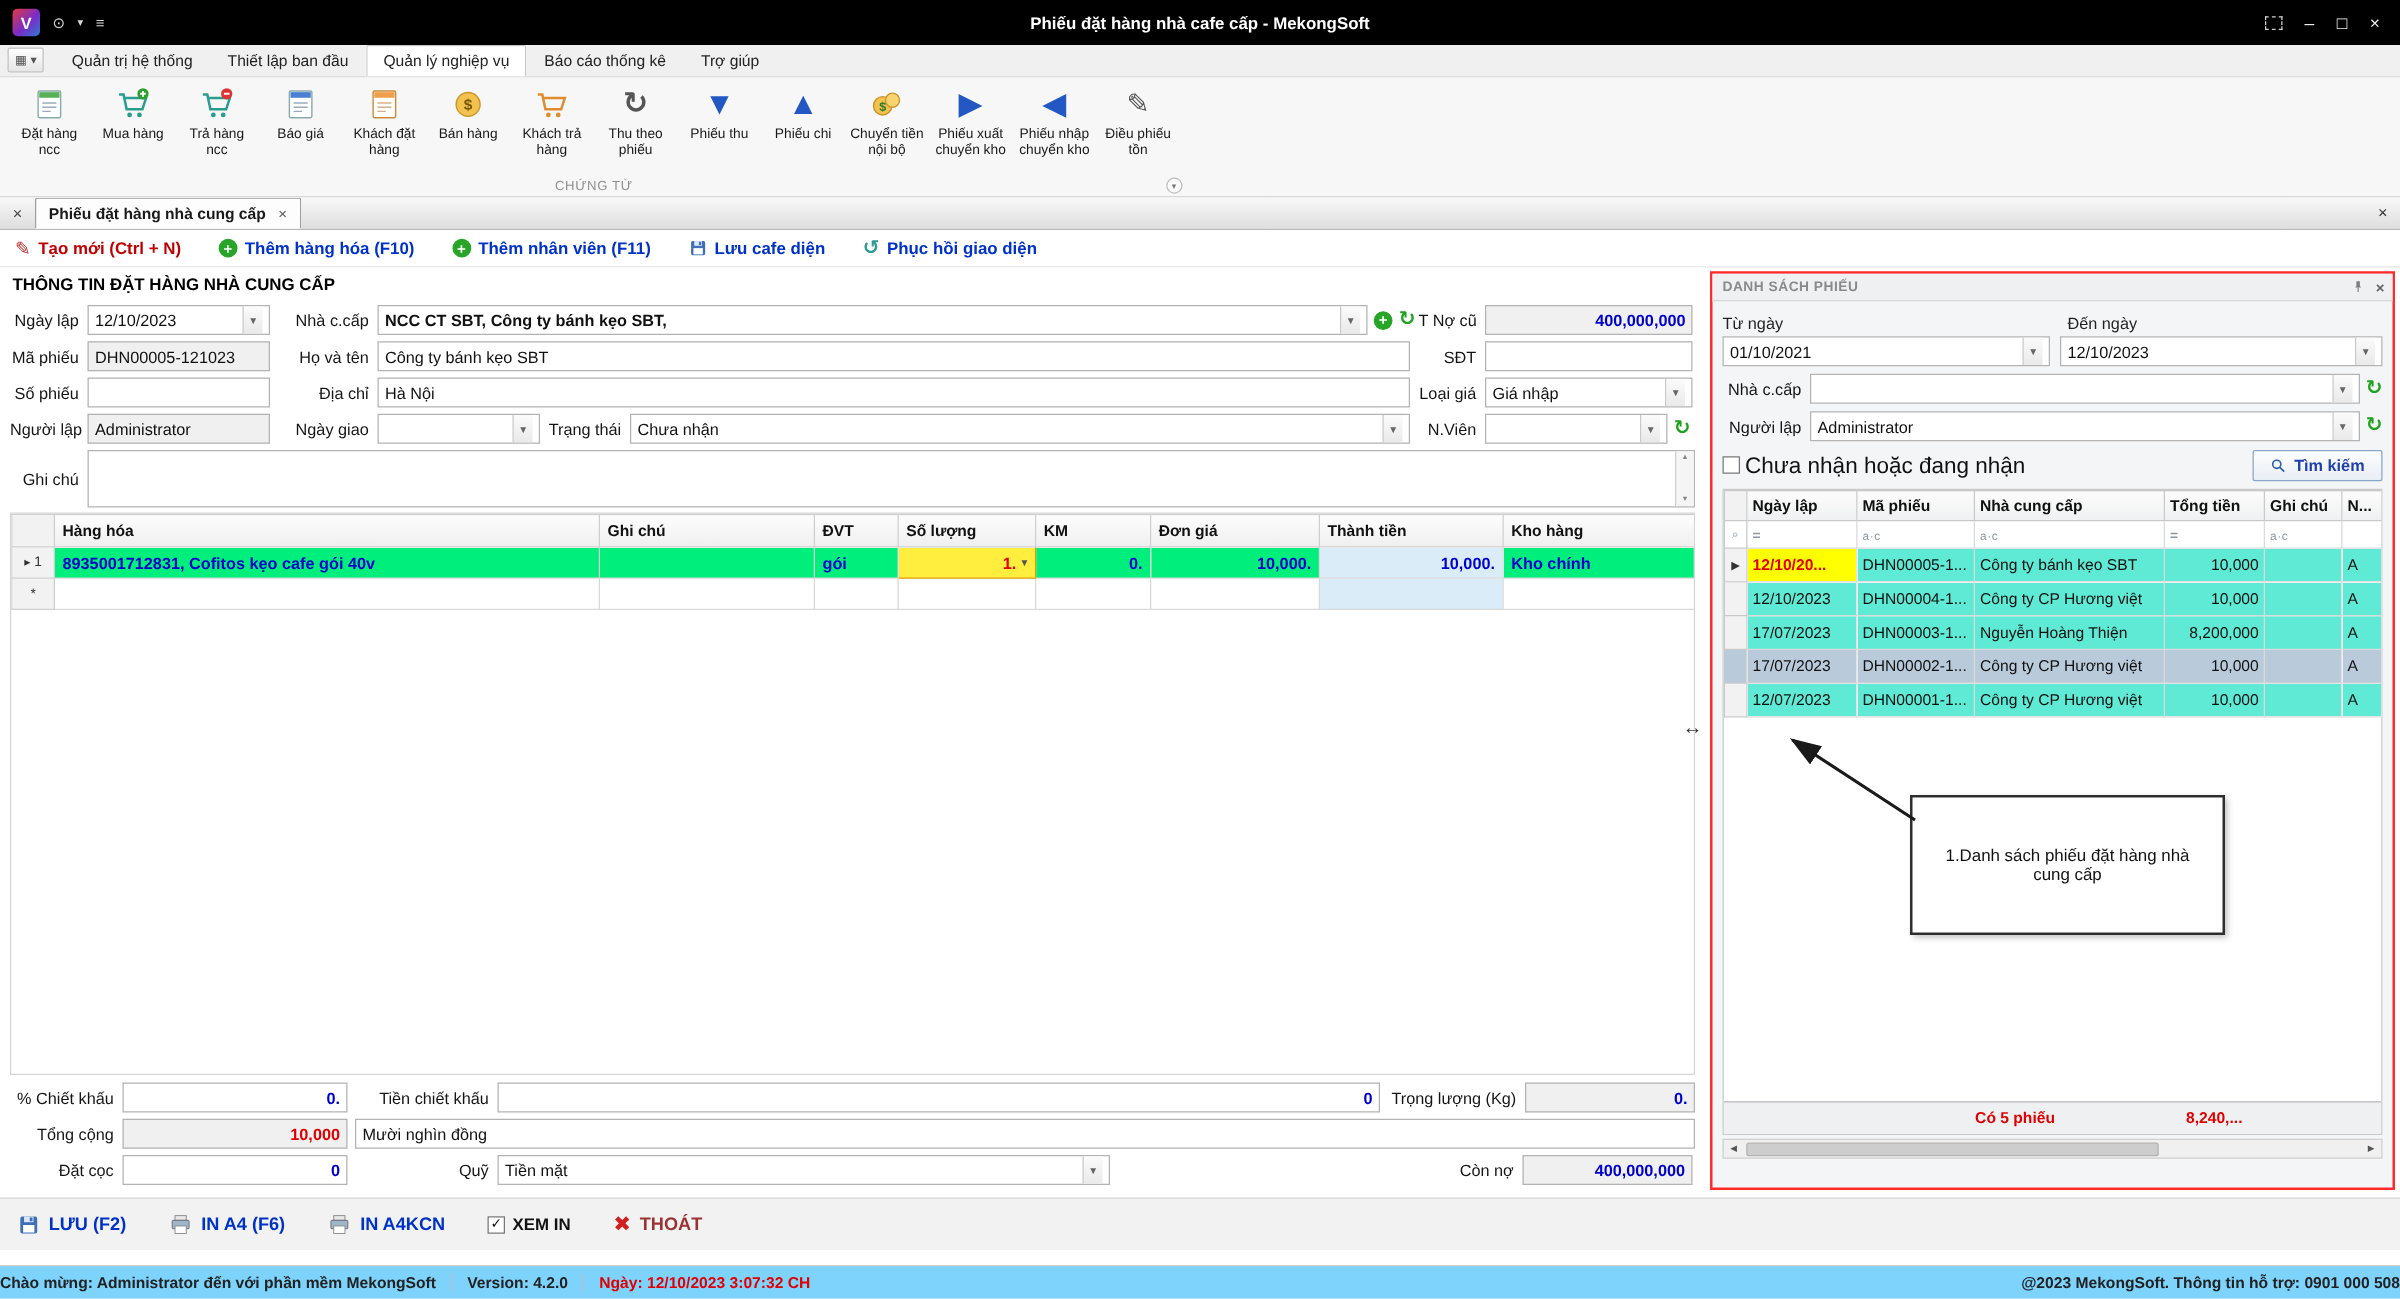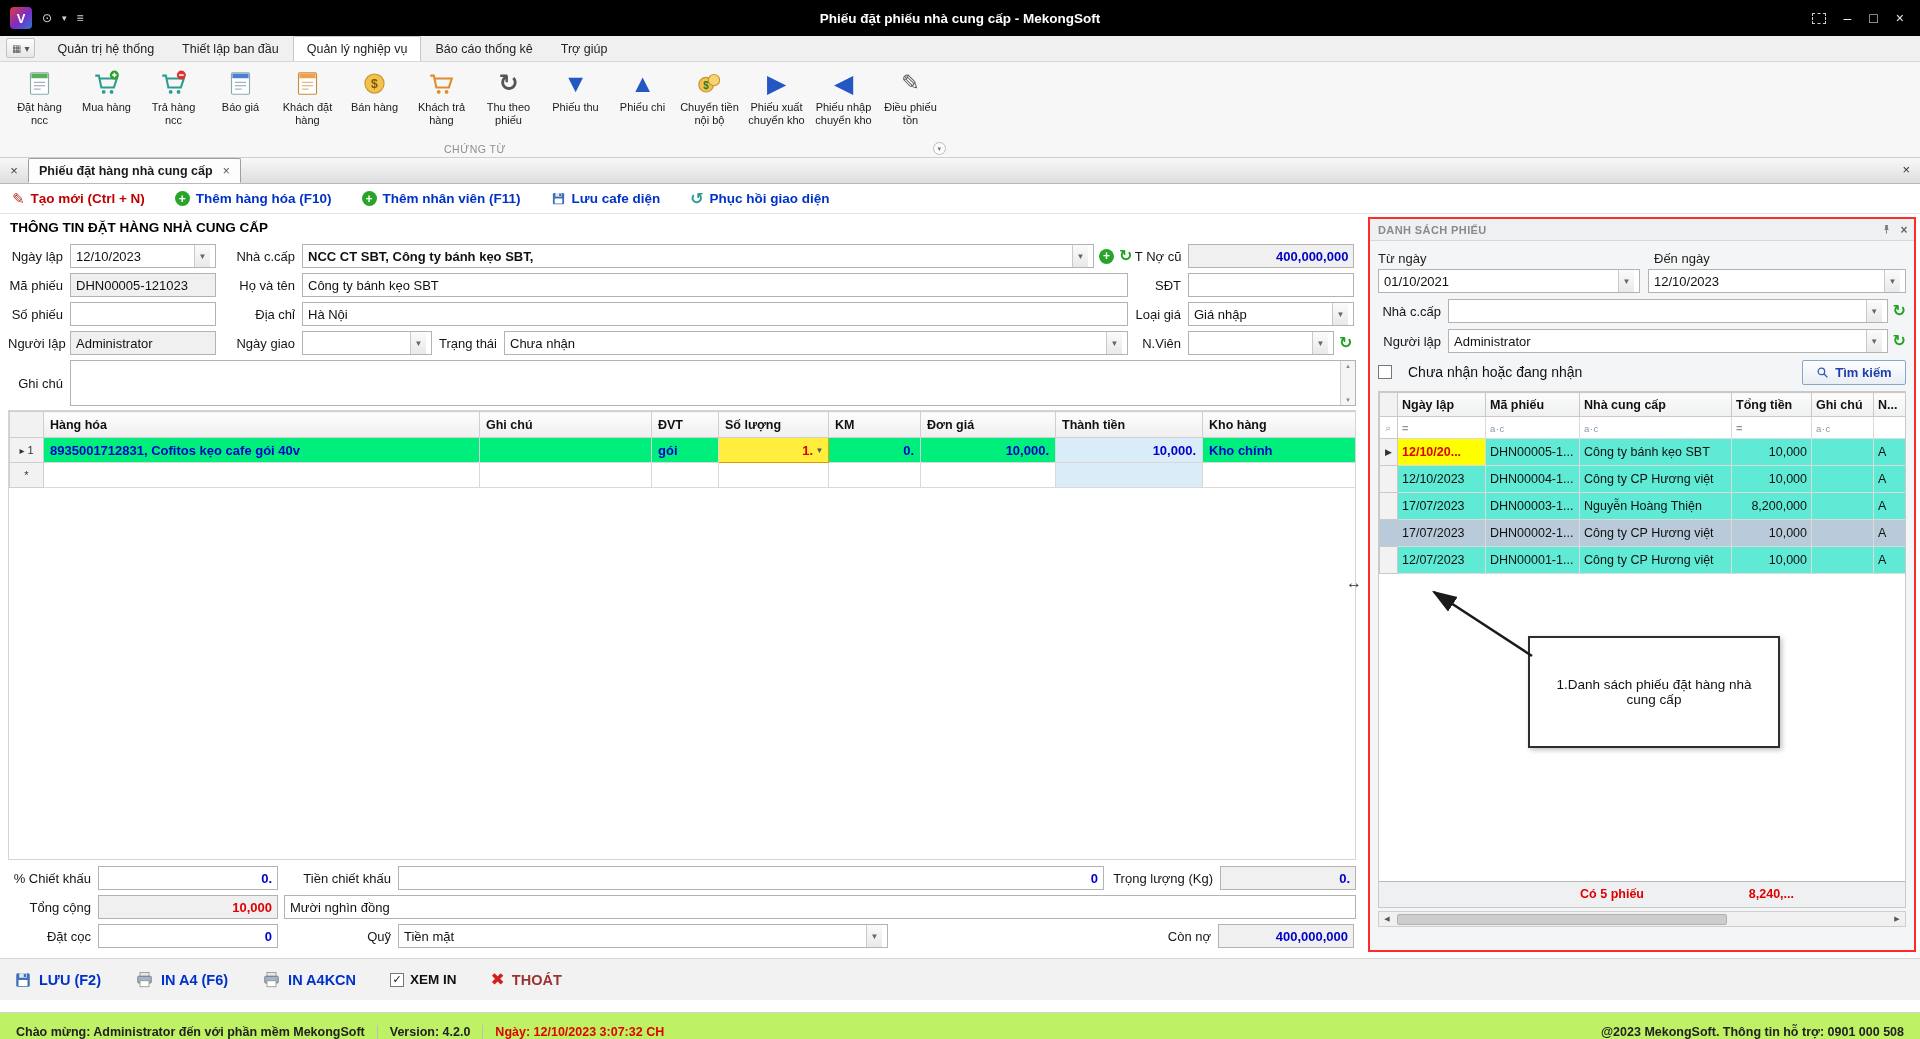--- a/index.html
+++ b/index.html
@@ -89,33 +89,33 @@
 
   
   .footer-bar{position:absolute;left:0;top:958px;width:100%;height:42px;background:#f2f2f2;border-top:1px solid #d8d8d8;display:flex;align-items:center;gap:34px;padding-left:14px;}
   .fbtn{display:flex;align-items:center;gap:7px;font-size:14.5px;font-weight:bold;color:#0032c8;background:none;border:none;font-family:inherit;}
   .fbtn.exit span.txt{color:#9b3333;}
   .xemin{display:flex;align-items:center;gap:6px;font-size:13.5px;font-weight:bold;color:#111;}
   .cbx{width:14px;height:14px;border:1px solid #777;background:#fff;display:flex;align-items:center;justify-content:center;font-size:11px;color:#111;line-height:1;}
   .x-red{color:#d21f1f;font-size:17px;font-weight:bold;line-height:1;}
 
   
-  .statusbar{position:absolute;left:0;top:1012px;width:100%;height:27px;background:#bef264;border-top:1px solid #cfcfcf;display:flex;align-items:flex-end;font-size:12.5px;font-weight:bold;color:#222;padding:0 16px;gap:12px;}
+  .statusbar{position:absolute;left:0;top:1012px;width:100%;height:27px;background:#7dd3fc;border-top:1px solid #cfcfcf;display:flex;align-items:center;font-size:12.5px;font-weight:bold;color:#222;padding:0 0;gap:12px;}
   .sb-sep{width:1px;height:14px;background:#bdbdbd;}
   .sb-date{color:#e00000;}
   .sb-right{margin-left:auto;}
 
   
   .panel{position:absolute;left:1368px;top:217px;width:548px;height:735px;border:2px solid #ff2a2a;background:#f4f5f6;z-index:10;}
   .panel-header{height:22px;background:#eef0f1;border-bottom:1px solid #d8d8d8;display:flex;align-items:center;padding:0 6px 0 8px;font-size:11px;font-weight:bold;color:#8a8a8a;letter-spacing:.4px;}
   .ph-icons{margin-left:auto;display:flex;align-items:center;gap:9px;color:#666;font-size:12px;}
   .panel-body{position:relative;height:709px;}
   .plabel{position:absolute;font-size:13px;color:#222;}
   .prow{position:absolute;left:8px;display:flex;align-items:center;height:24px;width:528px;}
-  .cb-label{font-size:14px;margin-left:16px;color:#111;}
+  .cb-label{font-size:18px;margin-left:4px;color:#111;}
   .search-btn{margin-left:auto;height:25px;width:104px;border:1px solid #88a6c9;background:linear-gradient(#fdfdfd,#e9eef5);display:flex;align-items:center;justify-content:center;gap:6px;font-size:13px;font-weight:bold;color:#1f3fae;border-radius:2px;font-family:inherit;}
 
   .pgrid-wrap{position:absolute;left:8px;top:150px;width:528px;height:517px;background:#fff;border:1px solid #c9c9c9;overflow:hidden;}
   table.pgrid{border-collapse:collapse;table-layout:fixed;width:526px;font-size:12.5px;background:#fff;}
   .pgrid th{border:1px solid #c9c9c9;background:linear-gradient(#fcfcfc,#eff0f1);font-weight:bold;text-align:left;padding:3px 4px;height:24px;font-size:12.5px;overflow:hidden;white-space:nowrap;}
   .pgrid td{border:1px solid #dadada;padding:3px 4px;height:27px;background:#5eead4;overflow:hidden;white-space:nowrap;text-overflow:ellipsis;}
   .pgrid .ind{background:#f2f2f2;border-color:#c9c9c9;text-align:center;padding:2px 1px;font-size:9px;color:#333;}
   .pgrid tr.filter td{height:22px;background:#fff;}
   .f-eq{color:#8a97a5;font-size:11px;font-weight:bold;}
   .f-abc{color:#8a97a5;font-size:9.5px;letter-spacing:.5px;}
@@ -139,21 +139,21 @@
 
 <div class="app">
 
   <div class="titlebar">
     <div class="tb-left">
       <span class="logo">V</span>
       <span class="tb-ico">⊙</span>
       <span class="tb-ico sm">▾</span>
       <span class="tb-ico">≡</span>
     </div>
-    <div class="tb-title">Phiếu đặt phiếu nhà cung cấp - MekongSoft</div>
+    <div class="tb-title">Phiếu đặt hàng nhà cafe cấp - MekongSoft</div>
     <div class="tb-right">
       <span class="fitbox"></span>
       <span>–</span>
       <span>□</span>
       <span>×</span>
     </div>
   </div>
 
   <div class="ribbon-tabs">
     <div class="file-btn">

